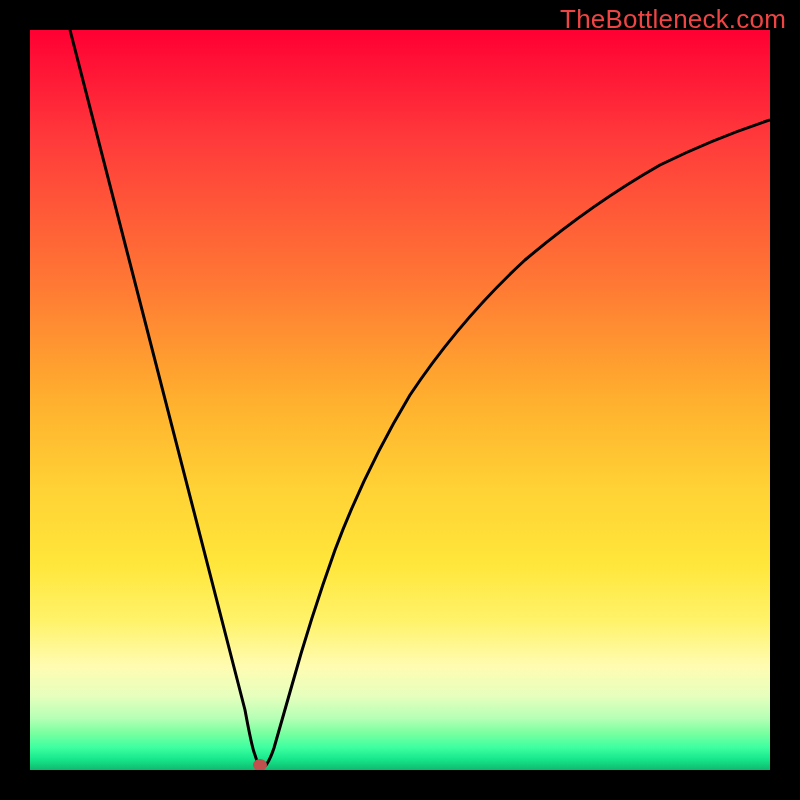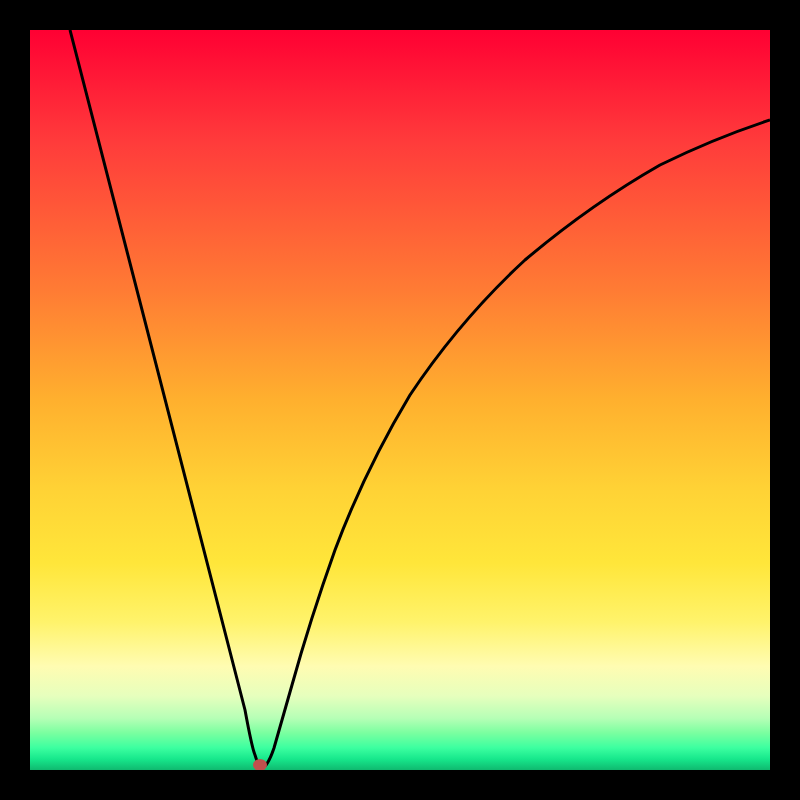--- a/index.html
+++ b/index.html
@@ -13,21 +13,21 @@
   .container {
     position: relative;
     width: 800px;
     height: 800px;
   }
   .watermark {
     position: absolute;
     top: 4px;
     right: 14px;
     font-size: 26px;
-    color: #000000;
+    color: #ef4444;
     font-weight: 500;
     letter-spacing: 0.2px;
   }
   .plot-bg {
     position: absolute;
     left: 30px;
     top: 30px;
     width: 740px;
     height: 740px;
     background: linear-gradient(

